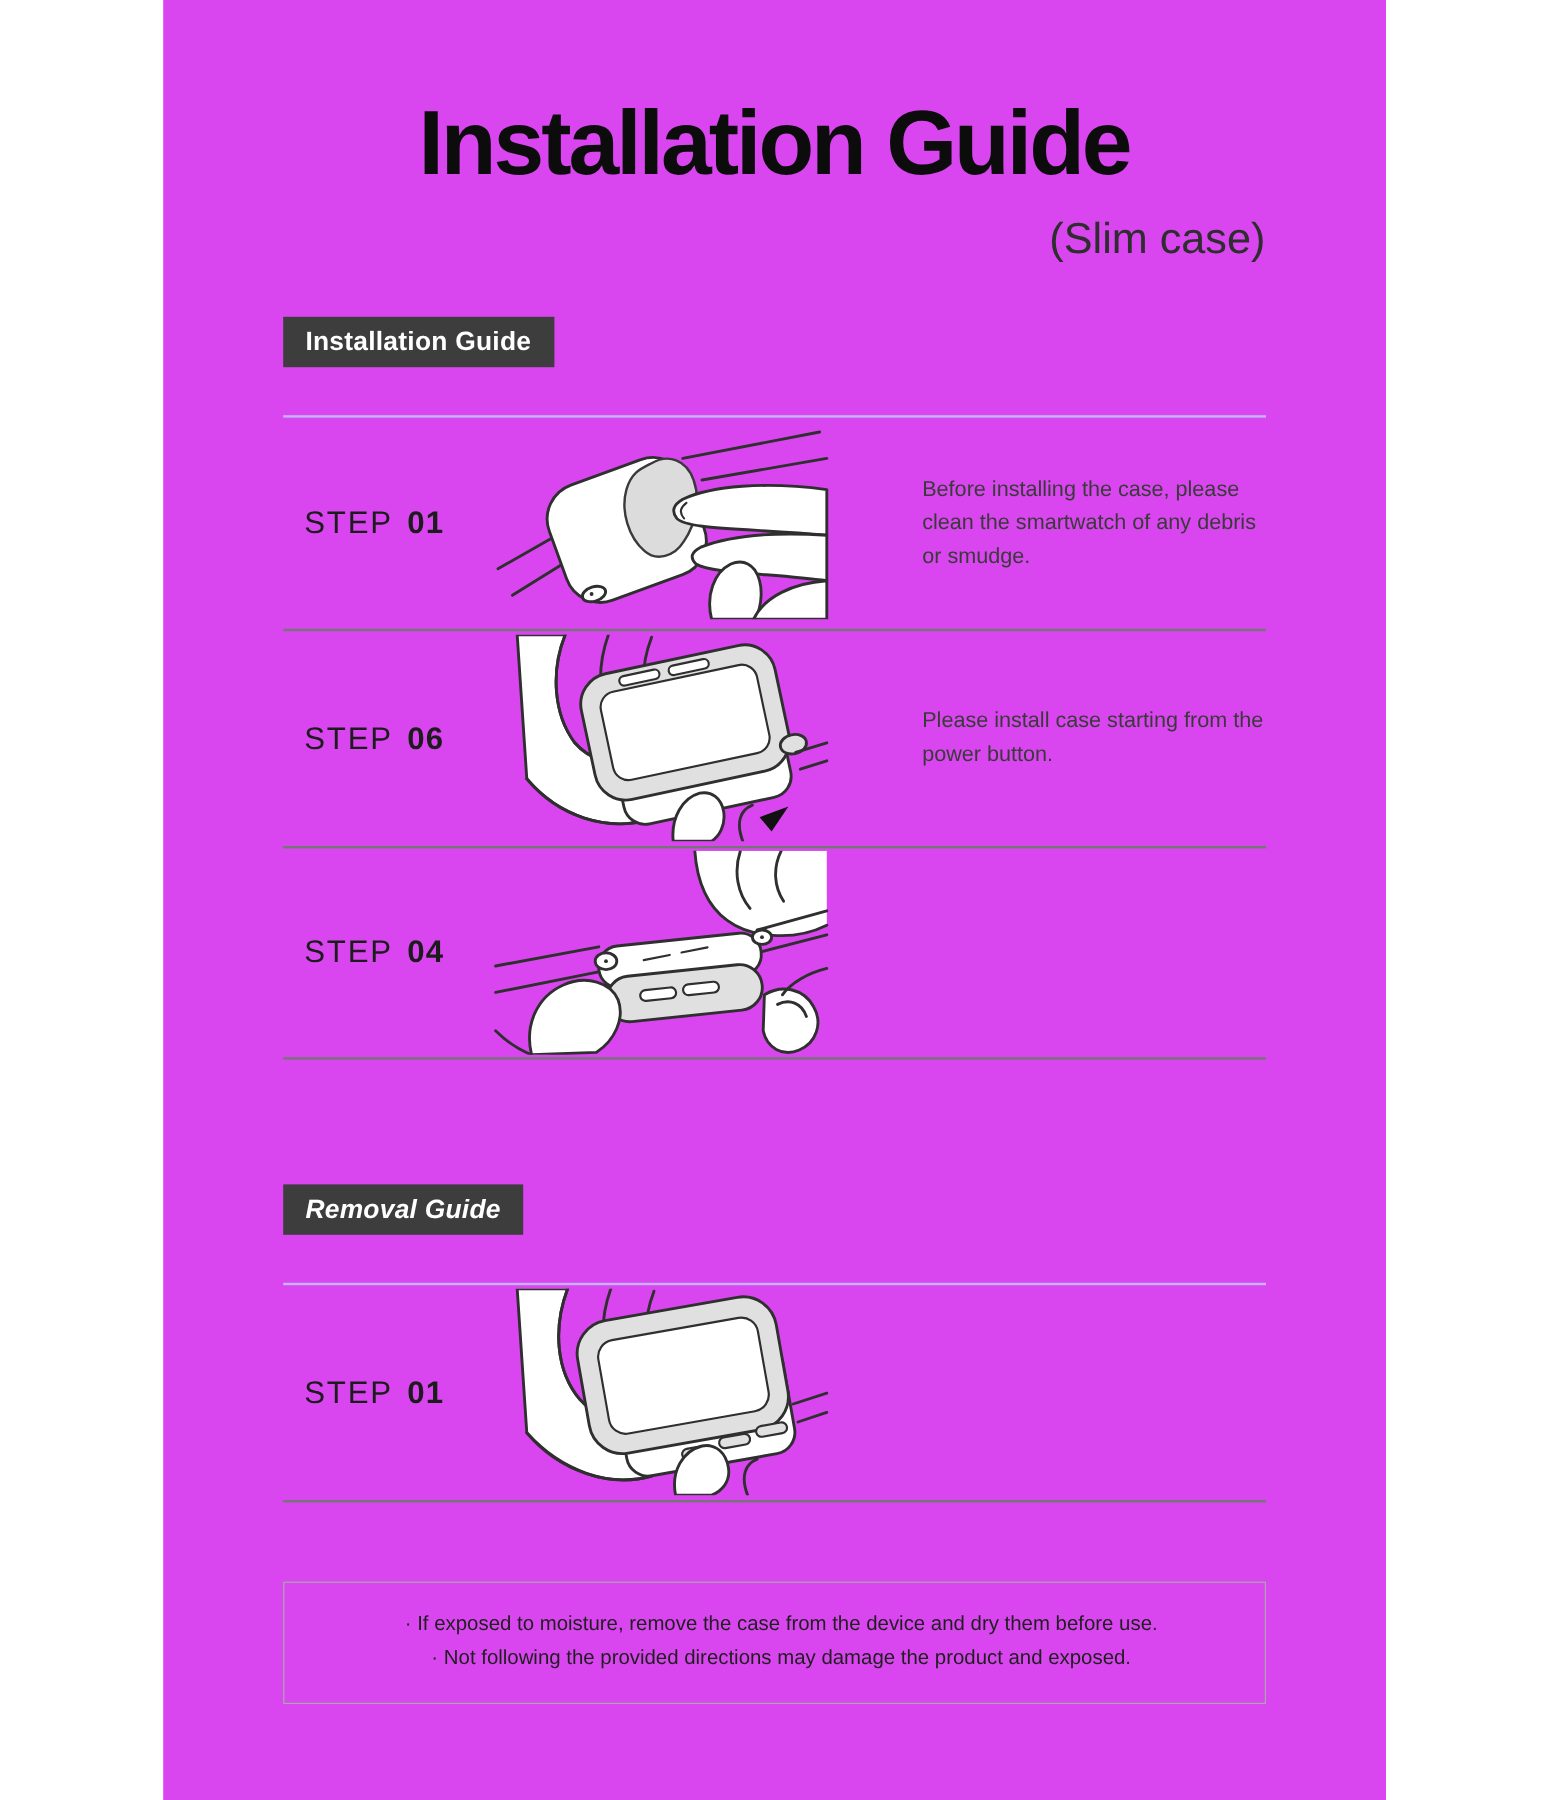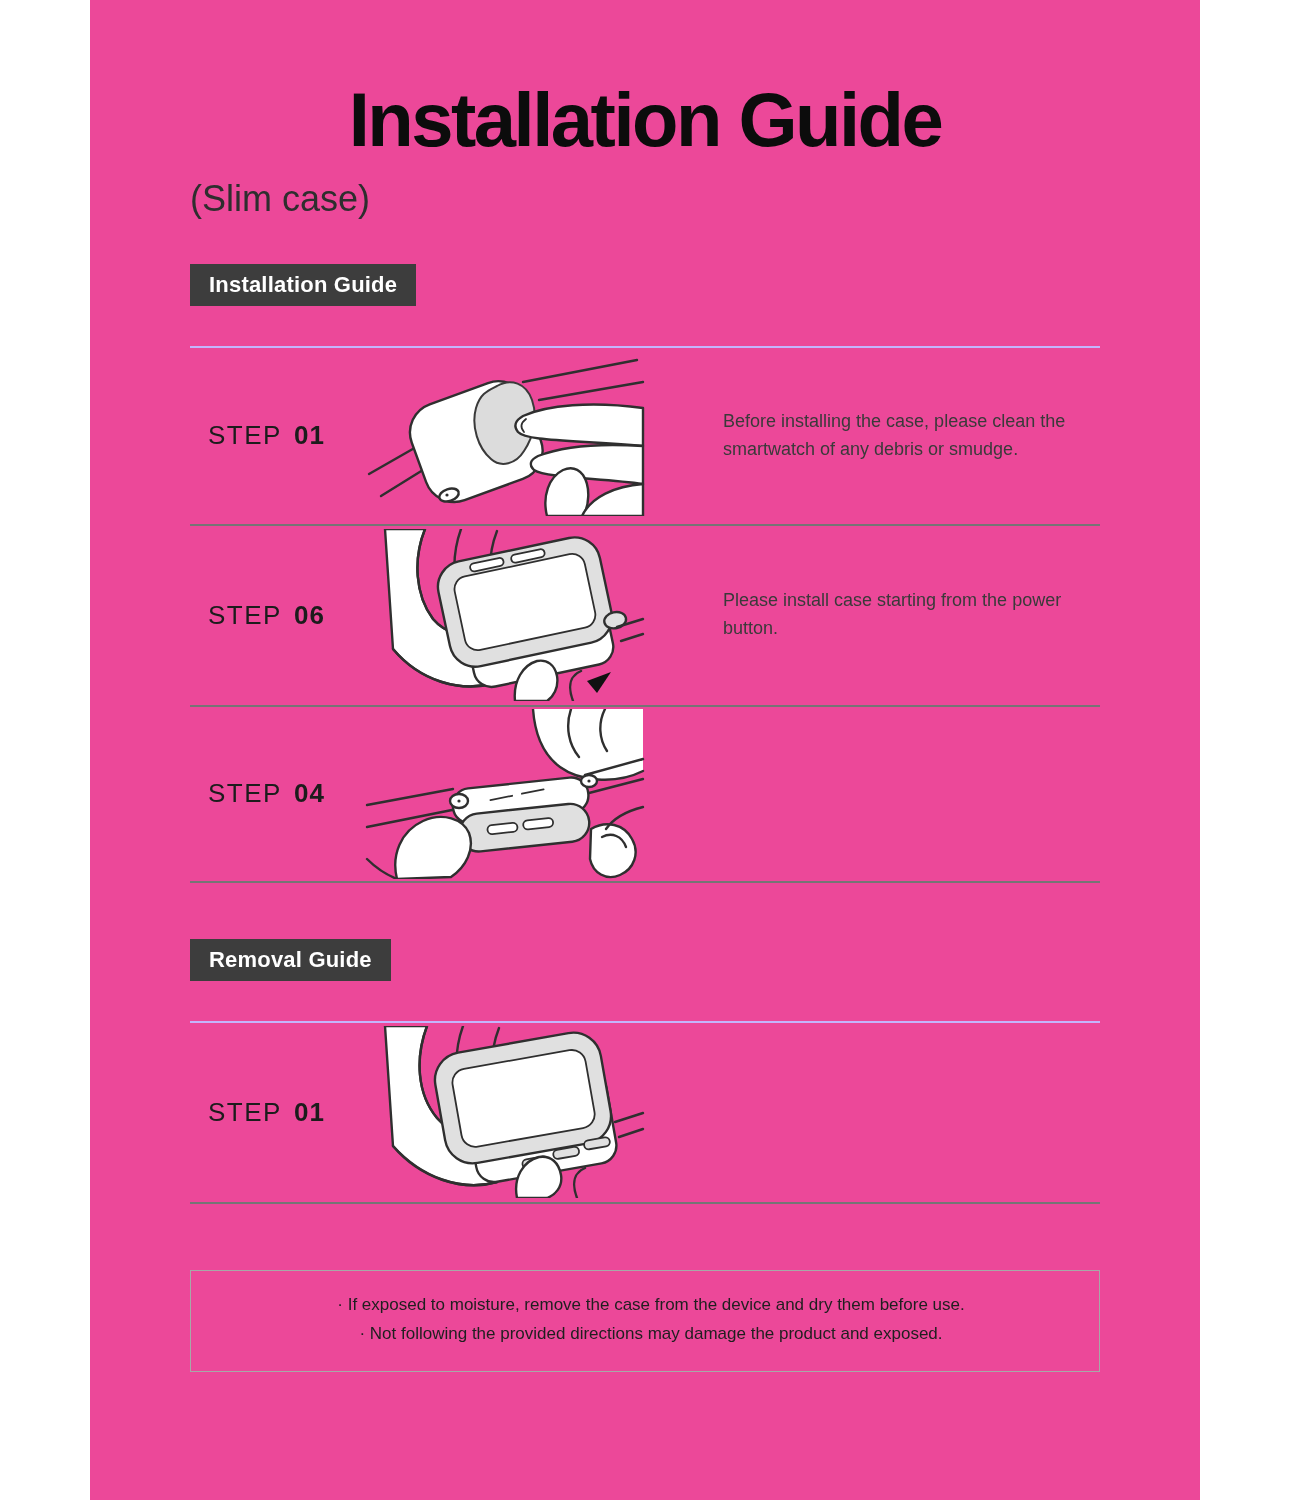--- a/index.html
+++ b/index.html
@@ -1,37 +1,37 @@
 <!DOCTYPE html>
 <html><head>
 <meta charset="utf-8">
 <style>
   html,body{margin:0;padding:0;background:#ffffff;}
   body{font-family:"Liberation Sans",sans-serif;color:#3a3a3a;}
-  .page{width:1110px;height:1500px;background:#ec4899;margin:0 auto;box-sizing:border-box;
+  .page{width:1019px;height:1500px;background:#d946ef;margin:0 auto;box-sizing:border-box;
         padding:0 100px;overflow:hidden;}
   .title{margin:0;padding-top:80px;text-align:center;font-size:76px;font-weight:800;
          letter-spacing:-2.5px;color:#0c0c0c;line-height:1.05;}
-  .subtitle{margin:18px 0 0 0;text-align:left;font-size:36px;font-weight:400;color:#2e2e2e;}
+  .subtitle{margin:18px 0 0 0;text-align:right;font-size:36px;font-weight:400;color:#2e2e2e;}
   .badge{display:inline-block;background:#3d3d3d;color:#ffffff;font-size:22px;font-weight:700;
          padding:8px 19px;letter-spacing:0.2px;}
   .badge-wrap{margin-top:44px;}
   .steps{margin-top:40px;border-top:2px solid #c4b5fd;}
   .step-row{display:grid;grid-template-columns:165px 300px 1fr;align-items:center;
             border-bottom:2px solid #757575;}
   .row-h1{height:176px;}
   .row-h2{height:179px;}
   .row-h3{height:174px;}
   .step-label{padding-left:18px;font-size:26px;color:#1c1c1c;white-space:nowrap;}
   .step-label .word{font-weight:400;letter-spacing:1.5px;}
   .step-label .num{font-weight:800;margin-left:12px;letter-spacing:1px;}
   .step-ill{display:flex;justify-content:center;align-items:center;}
   .step-text{padding-left:68px;font-size:18px;line-height:1.55;color:#3a3a3a;max-width:545px;}
   .step-text.narrow{max-width:440px;}
-  .removal-badge-wrap{margin-top:56px;}
+  .removal-badge-wrap{margin-top:104px;font-style:italic;}
   .notes-box{margin-top:66px;border:1.5px solid #a8a8a8;padding:20px 10px 22px 22px;
              text-align:center;font-size:17px;line-height:1.7;color:#1f1f1f;}
   svg{display:block;}
   .ln{fill:none;stroke:#2f2f2f;stroke-width:2.4;stroke-linecap:round;stroke-linejoin:round;}
   .lnw{fill:#ffffff;stroke:#2f2f2f;stroke-width:2.4;stroke-linecap:round;stroke-linejoin:round;}
   .lng{fill:#e0e0e0;stroke:#2f2f2f;stroke-width:2.4;stroke-linejoin:round;}
   .lnc{fill:#dcdcdc;stroke:#3a3a3a;stroke-width:2;stroke-linejoin:round;}
   .thin{stroke-width:1.8;}
 </style>
 </head>

